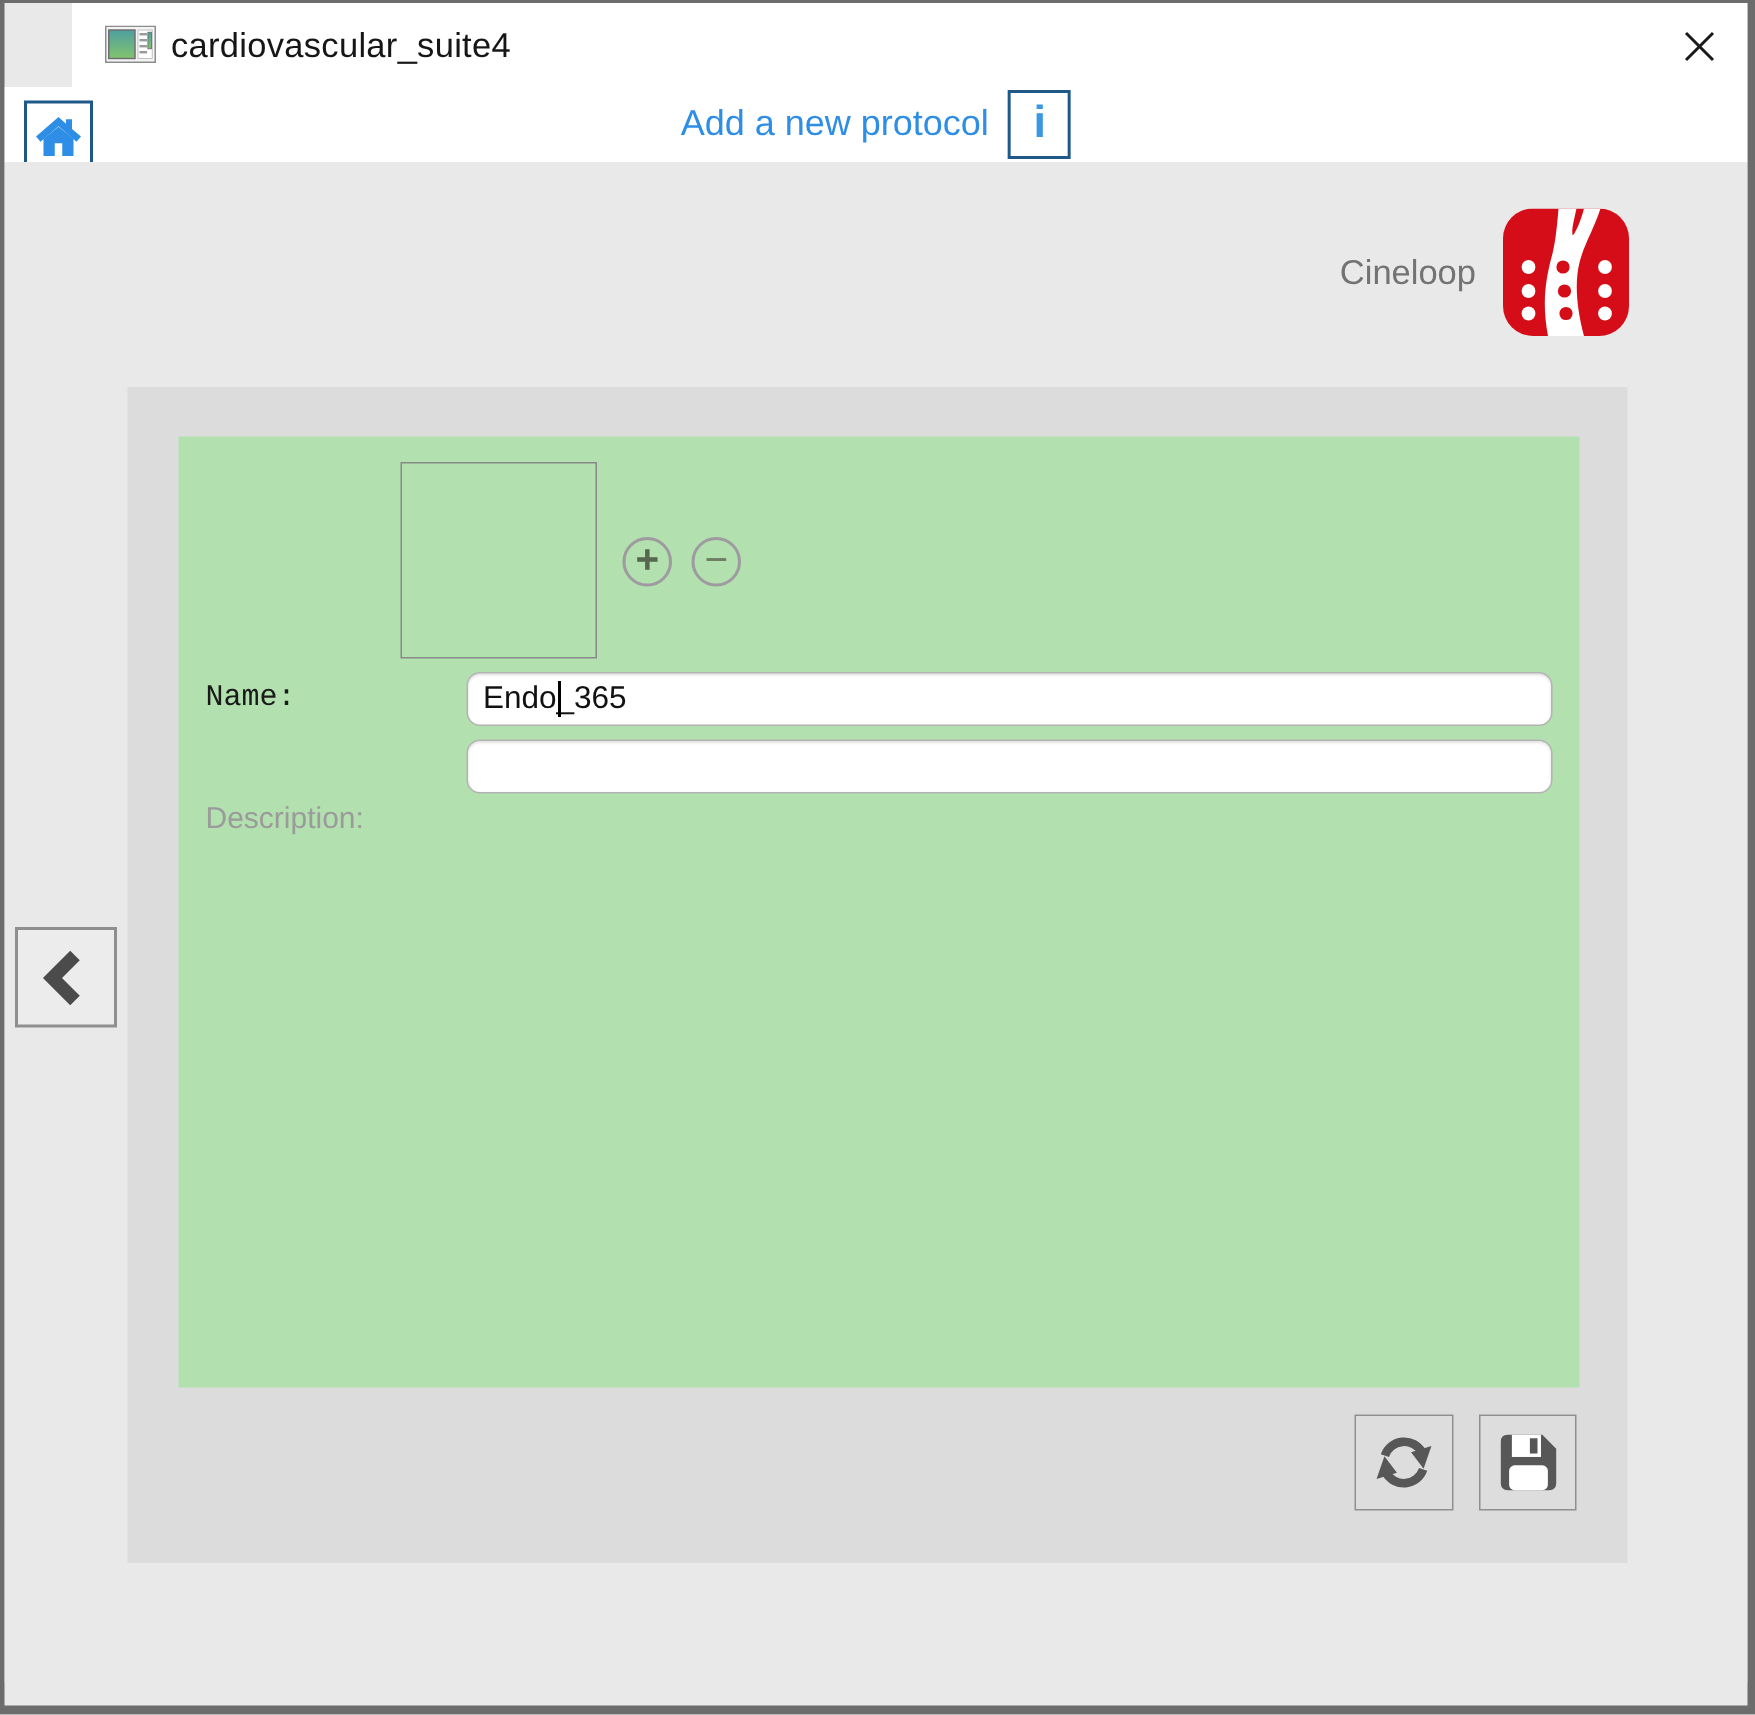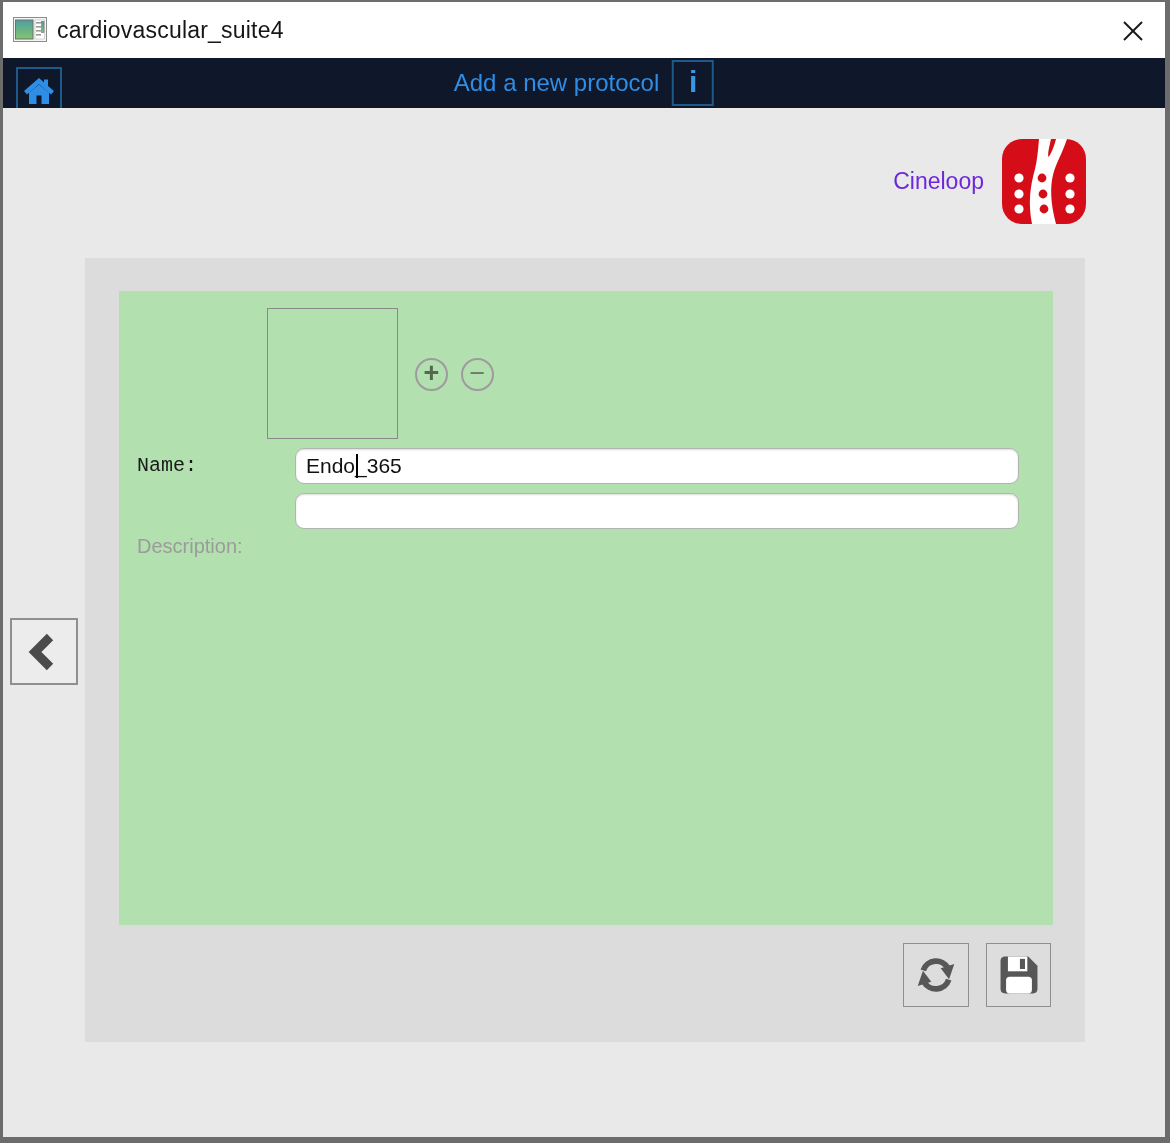--- a/index.html
+++ b/index.html
@@ -9,52 +9,52 @@
   .window {
     position:relative; width:1170px; height:1143px;
     border-style:solid; border-color:#6c6c6c;
     border-width:2px 5px 6px 3px;
     background:#e9e9e9; overflow:hidden;
   }
 
   
   .titlebar {
     position:relative; height:56px; background:#ffffff;
-    display:flex; align-items:center; padding-left:10px;
+    display:flex; align-items:center; padding-left:22px;margin-left:45px;
   }
   .app-icon { width:34px; height:27px; flex:0 0 auto; }
   .titlebar-title { margin-left:10px; font-size:23px; color:#161616; letter-spacing:0.2px; }
   .close-btn {
     position:absolute; right:16px; top:13px; width:32px; height:32px;
     display:flex; align-items:center; justify-content:center; cursor:pointer;
   }
 
   
-  .headerbar { position:relative; height:50px; background:#0f172a; }
+  .headerbar { position:relative; height:50px; background:#ffffff; }
   .home-btn {
     position:absolute; left:13px; top:9px; width:46px; height:46px;
     border:2px solid #1e5987; display:flex; align-items:center; justify-content:center;
     cursor:pointer; background:transparent;
   }
   .header-center {
     position:absolute; left:50%; top:0; height:100%; transform:translateX(-50%);
     display:flex; align-items:center; gap:13px;
   }
   .header-title { color:#2e8de4; font-size:24px; white-space:nowrap; }
   .info-btn {
     width:42px; height:46px; border:2px solid #1e5987;
     display:flex; align-items:center; justify-content:center; cursor:pointer;
   }
   .info-glyph { color:#3b97e3; font-size:30px; font-weight:bold; line-height:1; transform:translateY(-1px); }
 
   
   .main { position:relative; height:1014px; background:#e9e9e9; }
 
   .cineloop { position:absolute; top:31px; right:79px; height:85px; display:flex; align-items:center; gap:18px; }
-  .cineloop-label { color:#6d28d9; font-size:23px; }
+  .cineloop-label { color:#737373; font-size:23px; }
   .cineloop-logo { width:84px; height:85px; }
 
   .outer-panel { position:absolute; left:82px; top:150px; width:1000px; height:784px; background:#dcdcdc; }
   .green-panel { position:absolute; left:34px; top:33px; width:934px; height:634px; background:#b2e0ae; }
 
   .img-placeholder { position:absolute; left:148px; top:17px; width:131px; height:131px; border:1px solid #898989; }
 
   .circle-btn {
     position:absolute; top:67px; width:33px; height:33px; border-radius:50%;
     border:2px solid #9e9aa0; display:flex; align-items:center; justify-content:center;
@@ -62,21 +62,21 @@
   }
   .plus-btn  { left:296px; color:#57674f; font-size:27px; font-weight:bold; }
   .minus-btn { left:342px; color:#6d7c64; font-size:27px; }
   .circle-btn span { line-height:1; transform:translateY(-1px); }
 
   .field-label { position:absolute; left:18px; font-size:20px; color:#1a1a1a; }
   .field-label.dim { color:#9b9b9b;margin-top:36px; }
   .lbl-name { top:163px;font-family:Liberation Mono, monospace; }
   .lbl-desc { top:208px; }
 
-  .input-wrap { position:absolute; left:132px; width:768px; height:36px;padding-left:44px; }
+  .input-wrap { position:absolute; left:148px; width:768px; height:36px;padding-left:44px; }
   .wrap-name { top:157px; }
   .wrap-desc { top:202px; }
   .text-input {
     width:100%; height:100%; border:1px solid #b3b3b3; border-radius:9px;
     background:#ffffff; font-family:"Liberation Sans", sans-serif;
     font-size:21px; color:#111; padding:0 10px;
     box-shadow: inset 0 1px 2px rgba(0,0,0,0.14);
     outline:none;
   }
   .caret { position:absolute; left:105px; top:6px; width:2px; height:24px; background:#000; }

